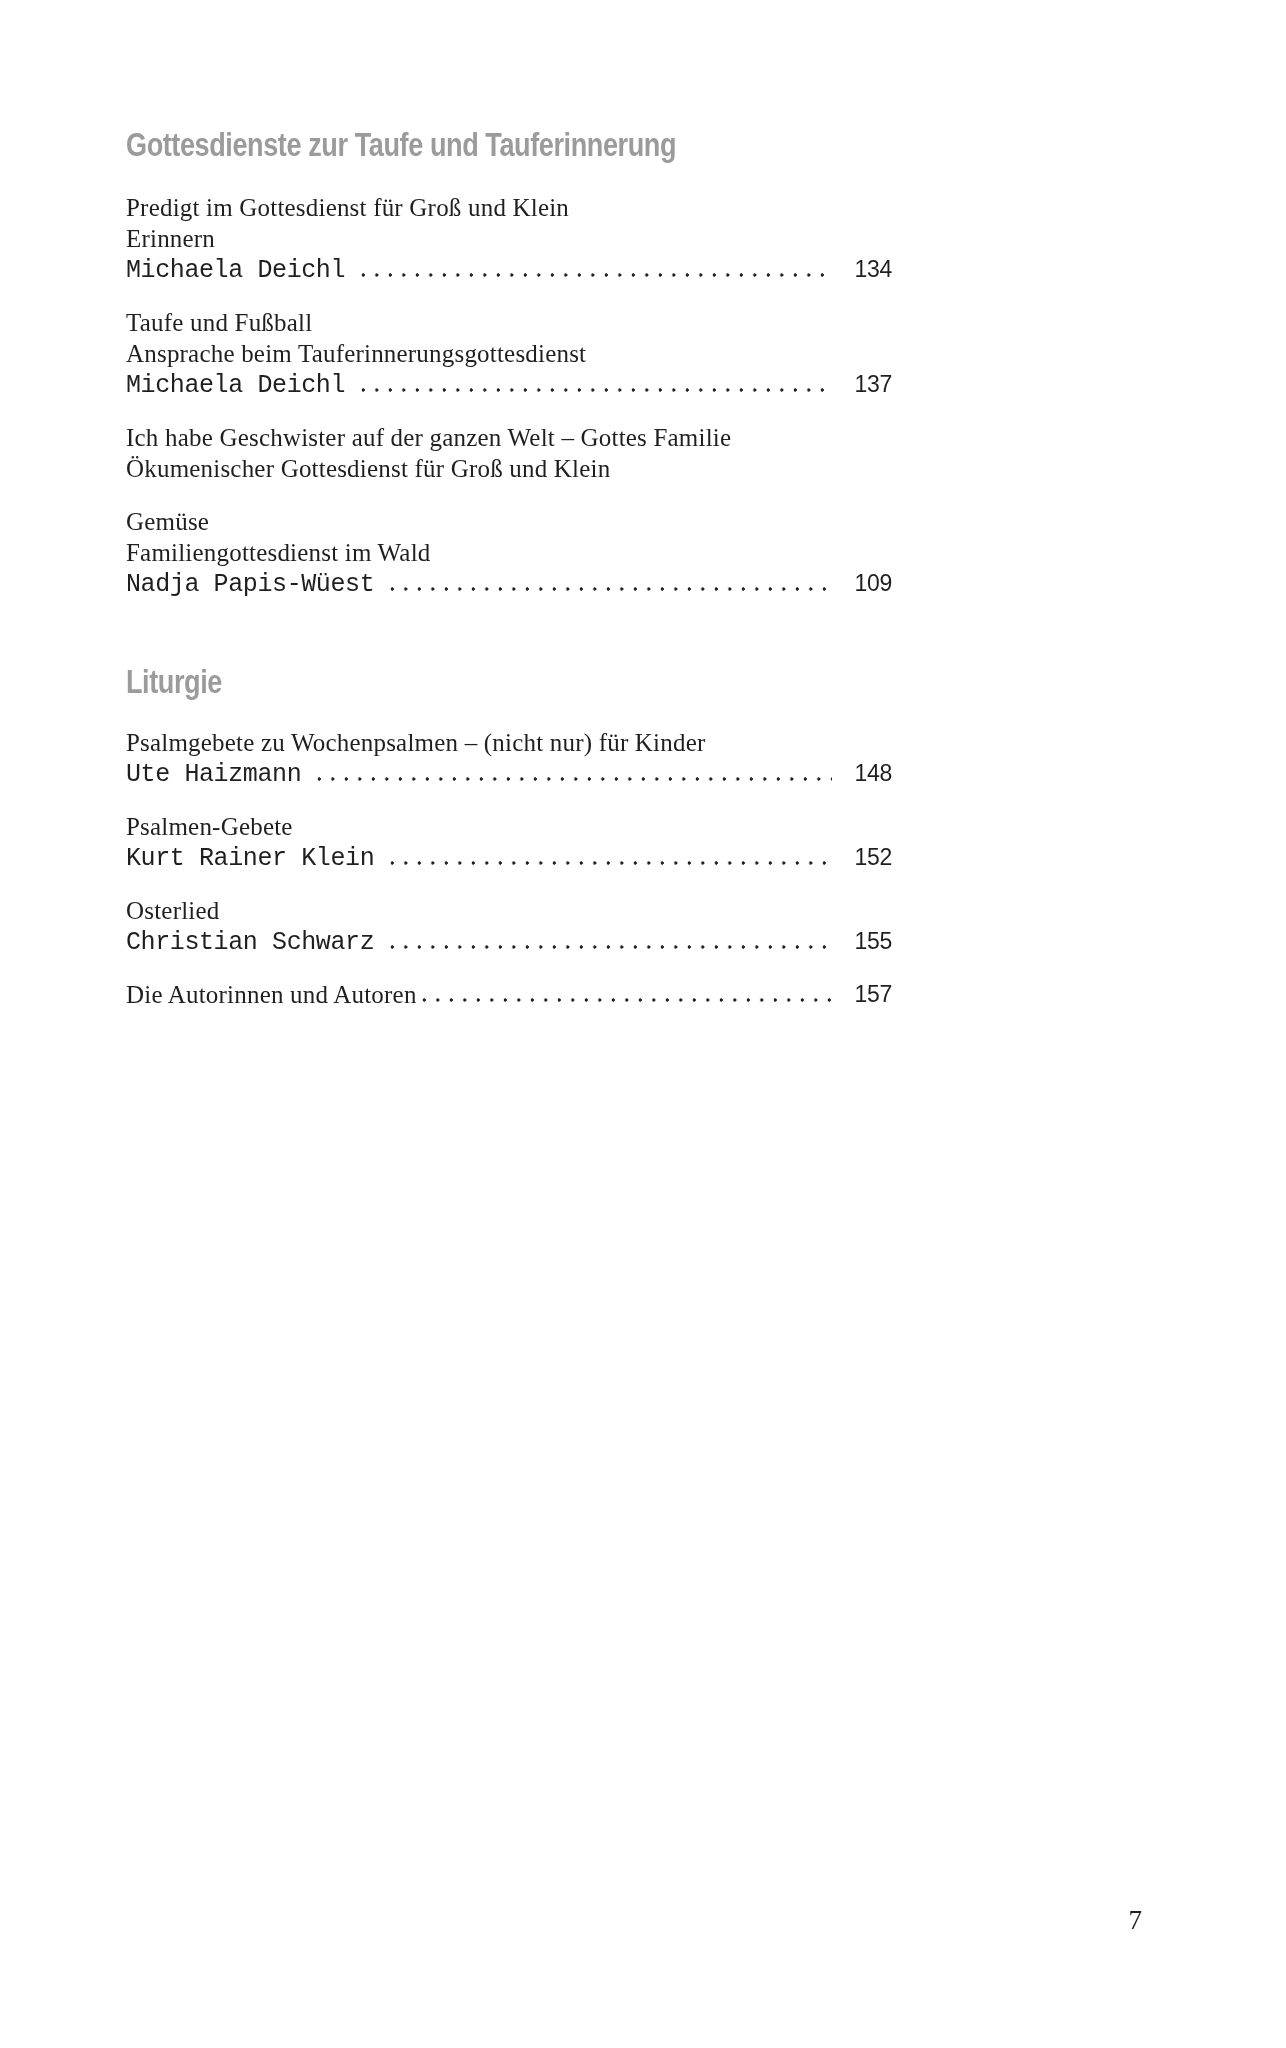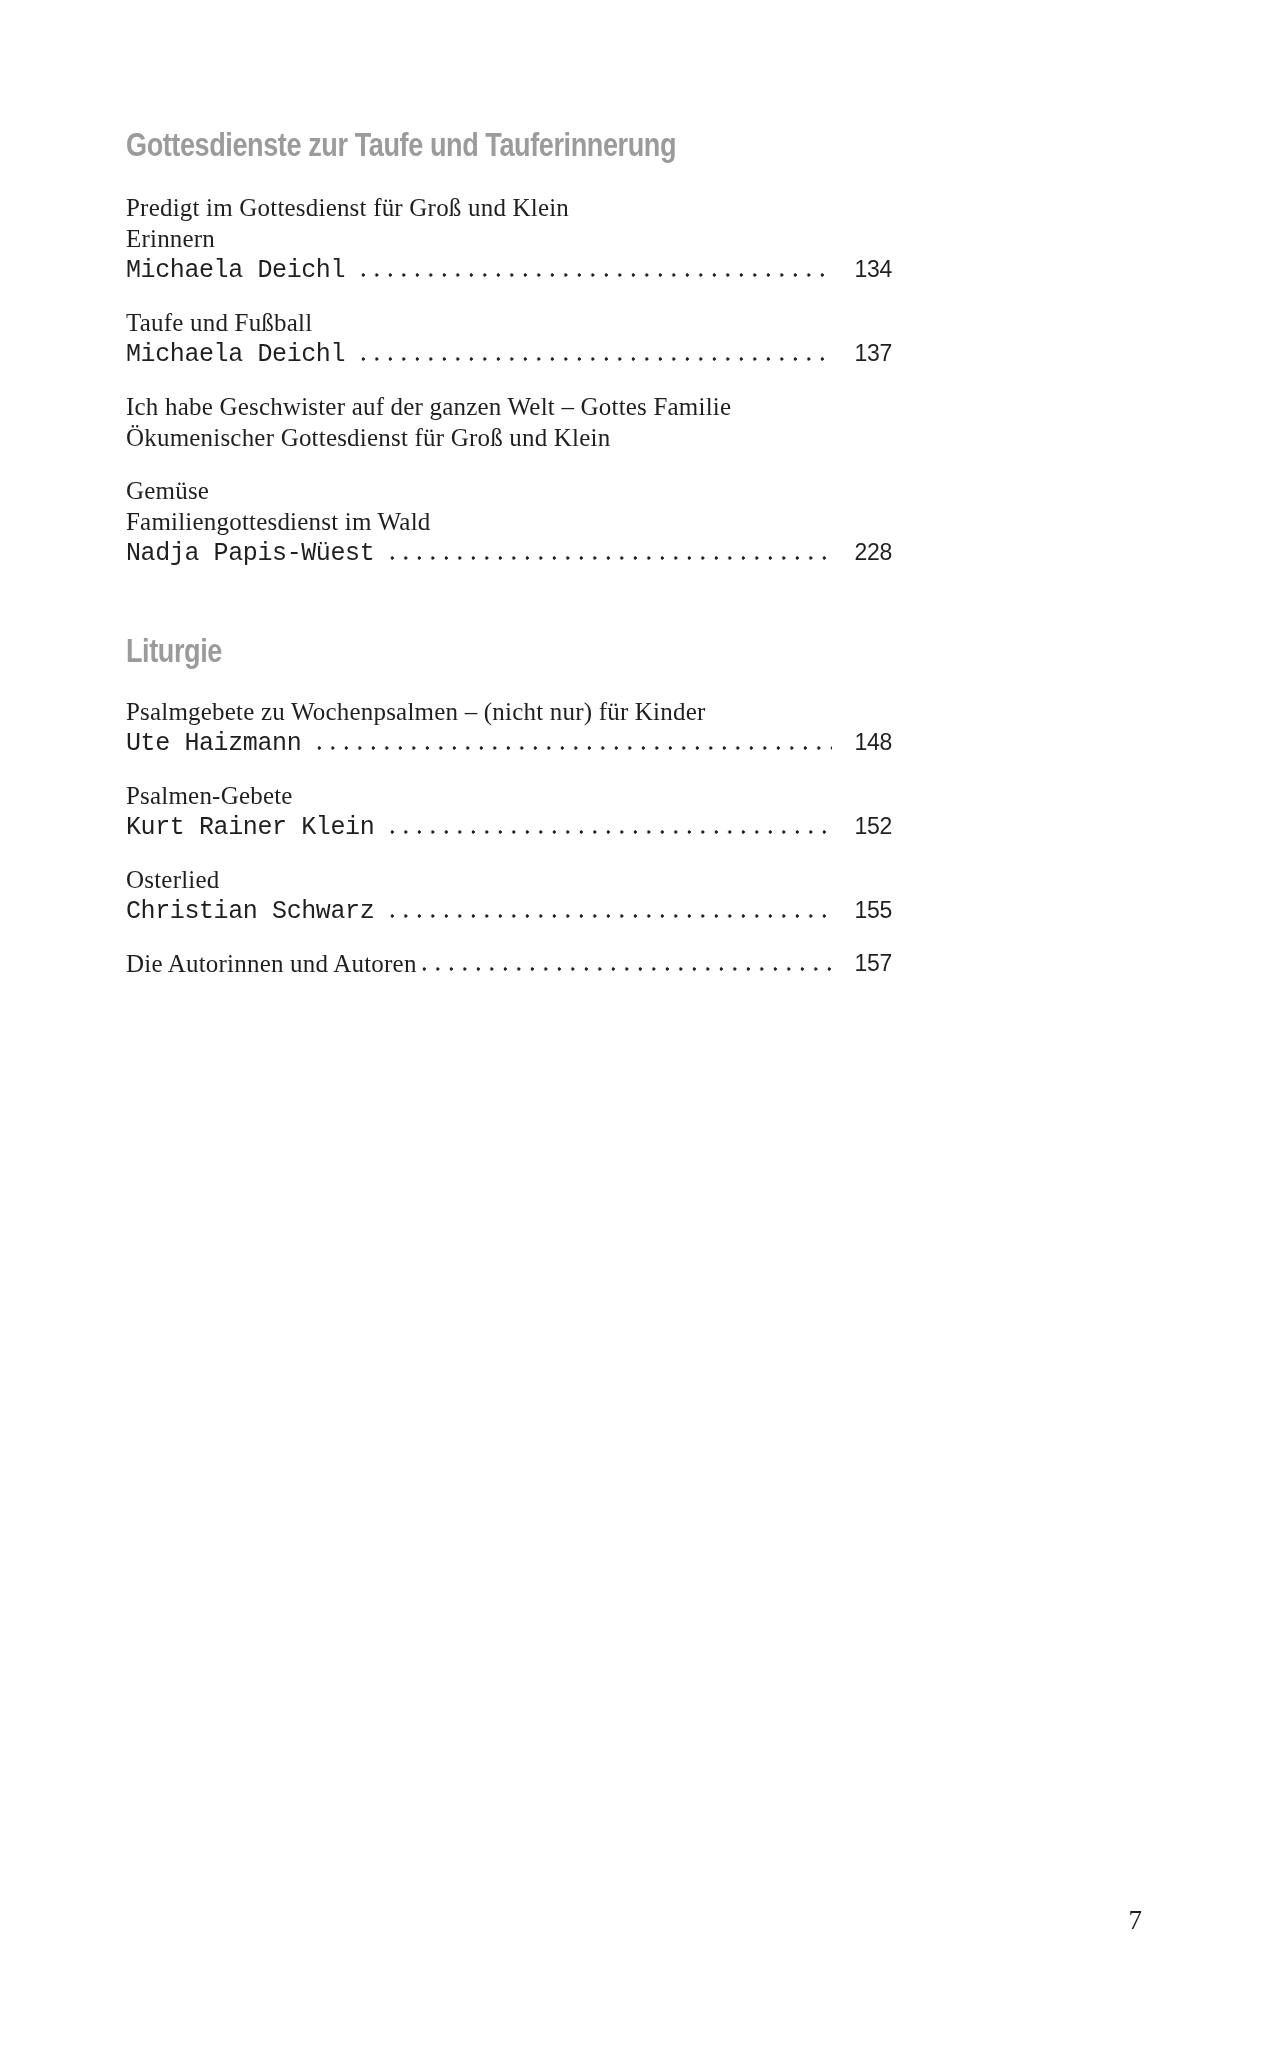--- a/index.html
+++ b/index.html
@@ -107,39 +107,40 @@
     <div class="entry-line">Erinnern</div>
     <div class="author-row">
       <span class="author">Michaela Deichl</span>
       <span class="leader"></span>
       <span class="pagenum">134</span>
     </div>
   </div>
 
   <div class="entry">
     <div class="entry-line">Taufe und Fußball</div>
+    <div class="entry-line">Ansprache beim Tauferinnerungsgottesdienst</div>
     <div class="author-row">
       <span class="author">Michaela Deichl</span>
       <span class="leader"></span>
       <span class="pagenum">137</span>
     </div>
   </div>
 
   <div class="entry">
     <div class="entry-line">Ich habe Geschwister auf der ganzen Welt – Gottes Familie</div>
     <div class="entry-line">Ökumenischer Gottesdienst für Groß und Klein</div>
   </div>
 
   <div class="entry">
     <div class="entry-line">Gemüse</div>
     <div class="entry-line">Familiengottesdienst im Wald</div>
     <div class="author-row">
       <span class="author">Nadja Papis-Wüest</span>
       <span class="leader"></span>
-      <span class="pagenum">228</span>
+      <span class="pagenum">109</span>
     </div>
   </div>
 
   <div class="heading-row second">
     <span class="section-heading">Liturgie</span>
   </div>
 
   <div class="entry">
     <div class="entry-line">Psalmgebete zu Wochenpsalmen – (nicht nur) für Kinder</div>
     <div class="author-row">

